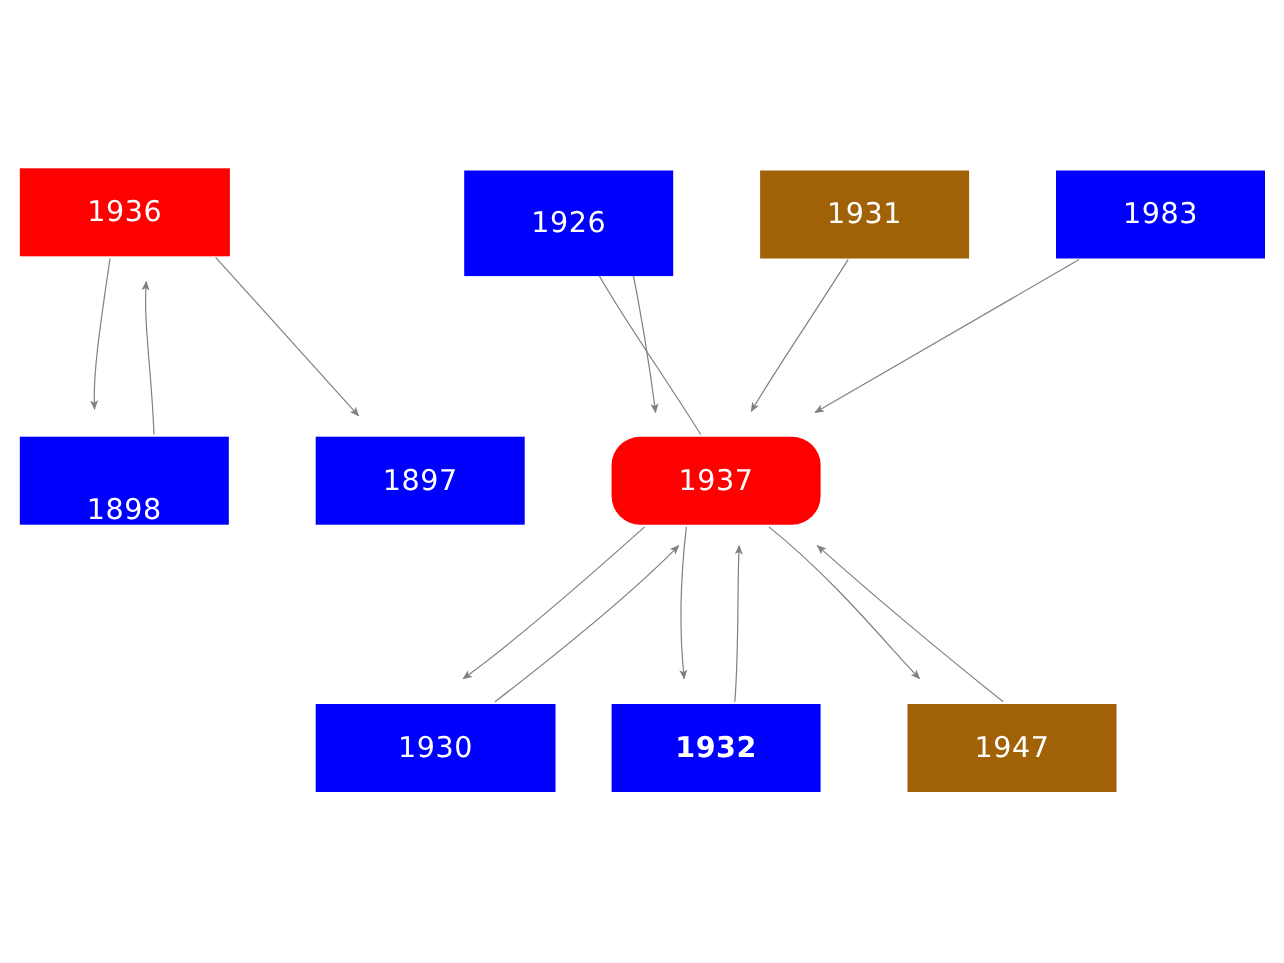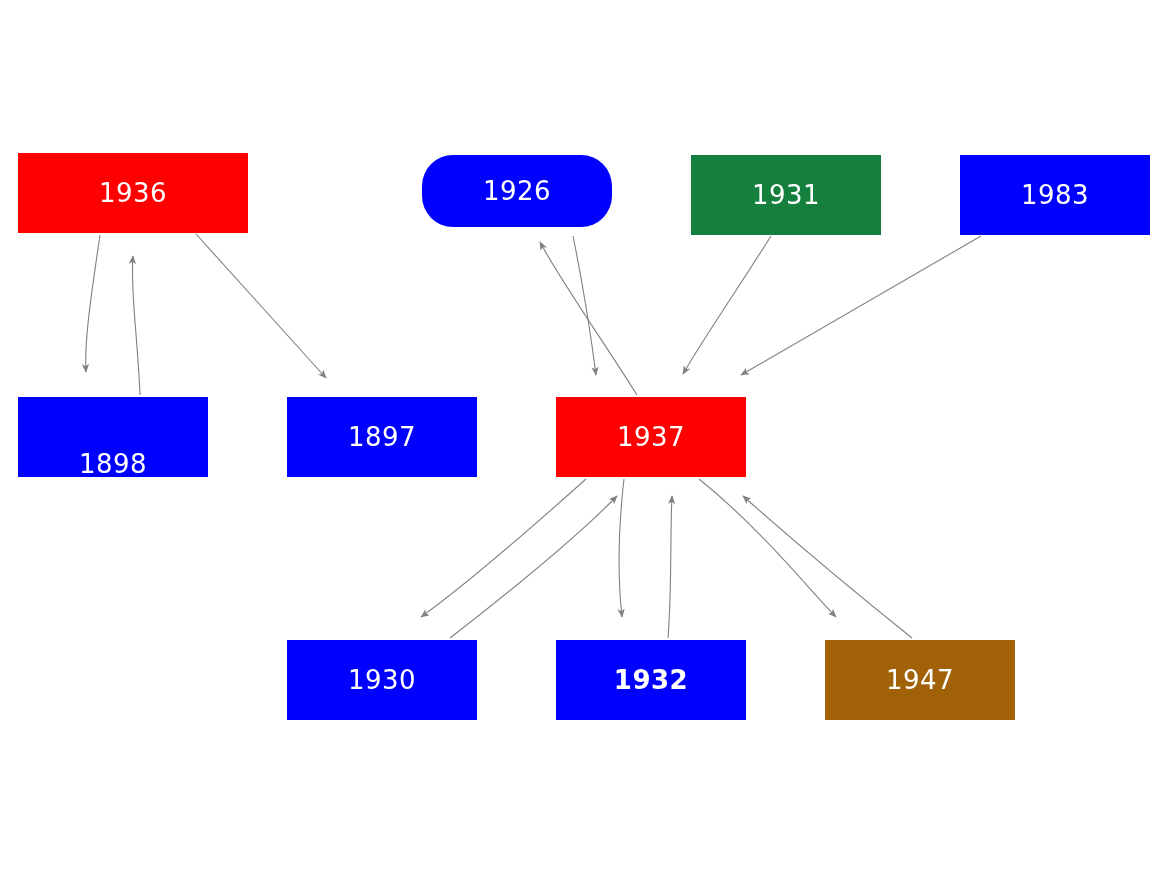--- a/index.html
+++ b/index.html
@@ -65,42 +65,42 @@
         <path d="M 586,479 C 520,538 456,592 421,617" fill="none" stroke="#808080" stroke-width="1.1" marker-end="url(#arrowhead)"></path>
         <path d="M 450,638 C 512,590 578,536 617,496" fill="none" stroke="#808080" stroke-width="1.1" marker-end="url(#arrowhead)"></path>
         <path d="M 624,479 C 618,530 618,580 622,617" fill="none" stroke="#808080" stroke-width="1.1" marker-end="url(#arrowhead)"></path>
         <path d="M 668,638 C 672,588 670,534 672,496" fill="none" stroke="#808080" stroke-width="1.1" marker-end="url(#arrowhead)"></path>
         <path d="M 699,479 C 760,528 806,586 836,617" fill="none" stroke="#808080" stroke-width="1.1" marker-end="url(#arrowhead)"></path>
         <path d="M 912,638 C 852,590 788,536 743,496" fill="none" stroke="#808080" stroke-width="1.1" marker-end="url(#arrowhead)"></path>
       </g>
   </svg>
 
   <div id="nodes-group">
-      <div class="node" style="left: 18px; top: 153px; width: 230px; height: 80px; background: rgb(255, 0, 0);">
+      <div class="node" style="left: 18px; top: 153px; width: 191px; height: 80px; background: rgb(255, 0, 0);">
         <span class="node-label">1936</span>
       </div>
-      <div class="node" style="left: 422px; top: 155px; width: 190px; height: 72px; background: rgb(0, 0, 255); border-radius: 31px;">
+      <div class="node" style="left: 422px; top: 155px; width: 190px; height: 96px; background: rgb(0, 0, 255);">
         <span class="node-label">1926</span>
       </div>
-      <div class="node" style="left: 691px; top: 155px; width: 190px; height: 80px; background: #15803d;">
+      <div class="node" style="left: 691px; top: 155px; width: 190px; height: 80px; background: #a16207;">
         <span class="node-label">1931</span>
       </div>
       <div class="node" style="left: 960px; top: 155px; width: 190px; height: 80px; background: rgb(0, 0, 255); justify-content: center;">
         <span class="node-label">1983</span>
       </div>
       <div class="node" style="left: 18px; top: 397px; width: 190px; height: 80px; background: rgb(0, 0, 255); align-items: flex-end;">
         <span class="node-label">1898</span>
       </div>
       <div class="node" style="left: 287px; top: 397px; width: 190px; height: 80px; background: rgb(0, 0, 255); justify-content: center;">
         <span class="node-label">1897</span>
       </div>
-      <div class="node" style="left: 556px; top: 397px; width: 190px; height: 80px; background: rgb(255, 0, 0);">
+      <div class="node" style="left: 556px; top: 397px; width: 190px; height: 80px; background: rgb(255, 0, 0); border-radius: 26px;">
         <span class="node-label">1937</span>
       </div>
-      <div class="node" style="left: 287px; top: 640px; width: 190px; height: 80px; background: rgb(0, 0, 255);">
+      <div class="node" style="left: 287px; top: 640px; width: 218px; height: 80px; background: rgb(0, 0, 255);">
         <span class="node-label">1930</span>
       </div>
       <div class="node" style="left: 556px; top: 640px; width: 190px; height: 80px; background: rgb(0, 0, 255); font-weight: bold;">
         <span class="node-label">1932</span>
       </div>
       <div class="node" style="left: 825px; top: 640px; width: 190px; height: 80px; background: #a16207;">
         <span class="node-label">1947</span>
       </div>
     </div>
 

